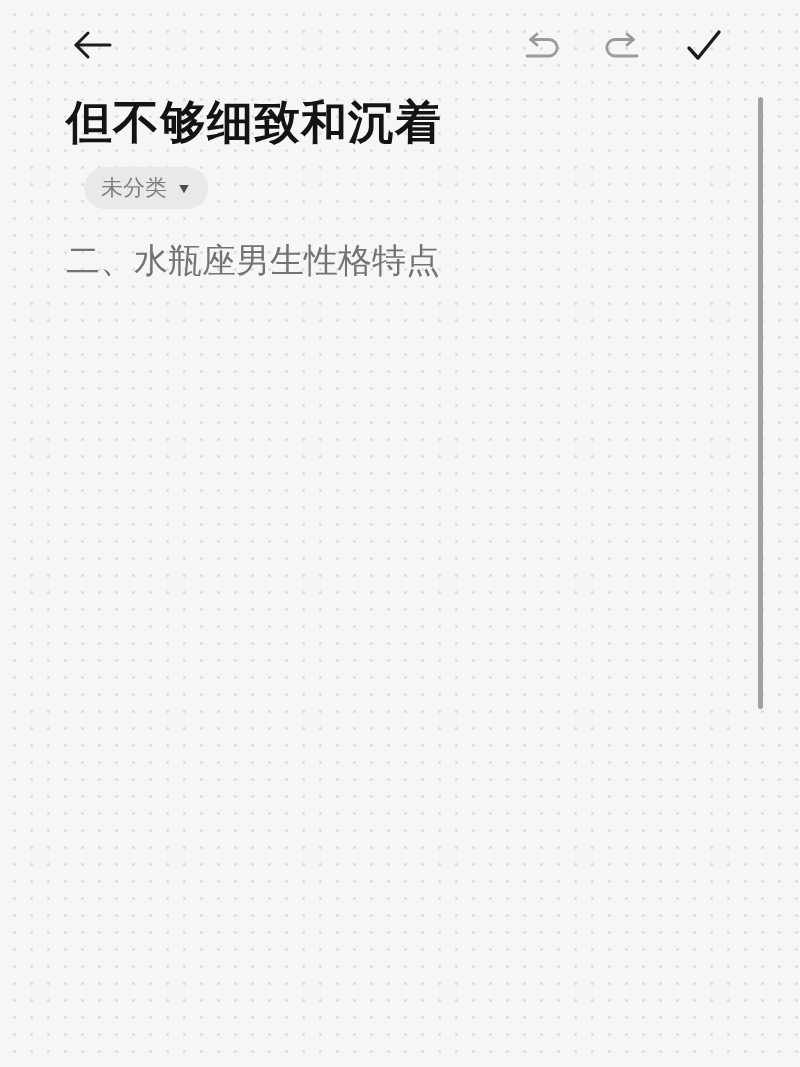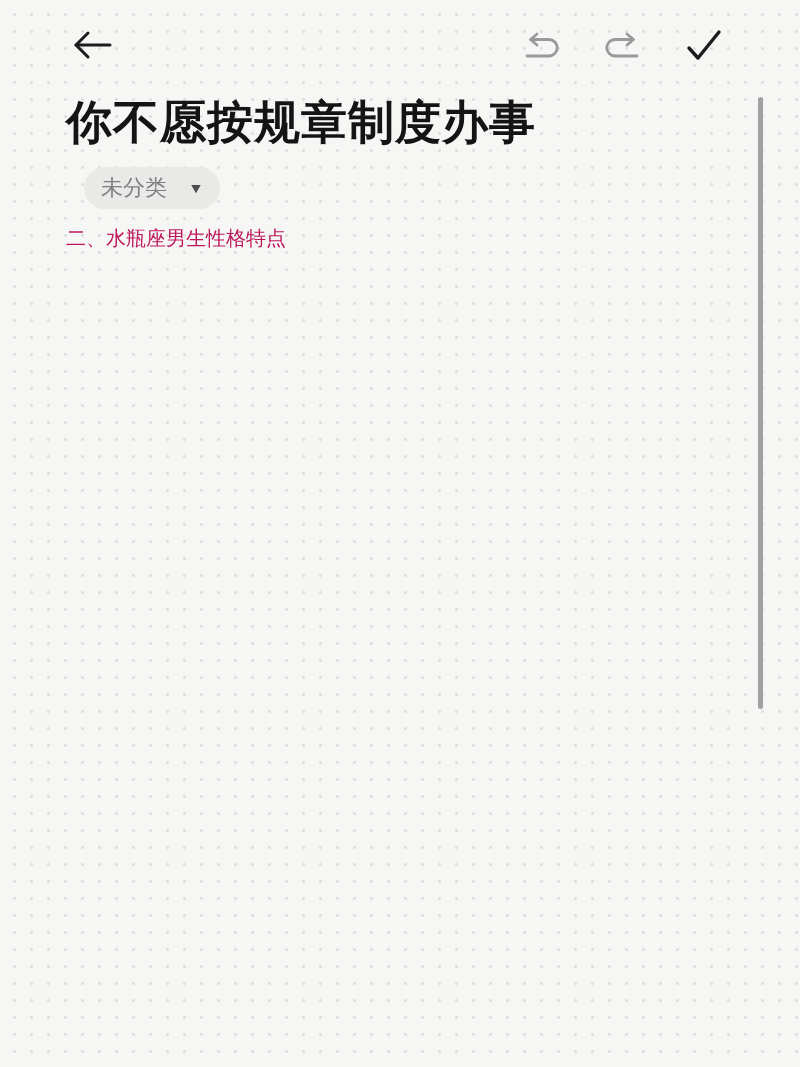--- a/index.html
+++ b/index.html
@@ -62,38 +62,38 @@
   .category-pill {
     margin-left: 14px;
     height: 42px;
     display: inline-flex;
     align-items: center;
     padding: 0 17px;
     border-radius: 21px;
     background: #e9e9e7;
     border: none;
     cursor: pointer;
-    gap: 22px;
+    gap: 10px;
   }
   .category-pill .pill-label {
     font-size: 22px;
     color: #7e7e7e;
   }
   .category-pill .pill-caret {
     font-size: 14px;
     color: #4c4c4c;
     transform: scaleX(1.15);
   }
   .note-body {
     position: absolute;
-    left: 66px; top: 212px;
+    left: 66px; top: 234px;
     width: 650px;
-    font-size: 20px;
+    font-size: 34px;
     line-height: 52px;
-    color: #be185d;
+    color: #737373;
     text-align: justify;
     text-justify: inter-ideograph;
   }
   .note-body p {
     margin: 0;
   }
   .note-body p.indent {
     text-indent: 72px;
   }
   .v-scrollbar {
@@ -145,21 +145,21 @@
   <button class="icon-btn btn-check">
     <span>
       <svg width="40" height="38" viewBox="0 0 40 38">
         <path d="M5 22 L14 32 L35 6" fill="none" stroke="#1c1c1c" stroke-width="3.4" stroke-linecap="round" stroke-linejoin="round"></path>
       </svg>
     </span>
   </button>
 
 </div>
 
-<h1 class="note-title">你不愿按规章制度办事</h1>
+<h1 class="note-title">但不够细致和沉着</h1>
 
 <div class="meta-row">
   <button class="category-pill">
     <span class="pill-label">未分类</span>
     <span class="pill-caret">▼</span>
   </button>
 </div>
 
 <div class="note-body">
   <p>二、水瓶座男生性格特点</p>

